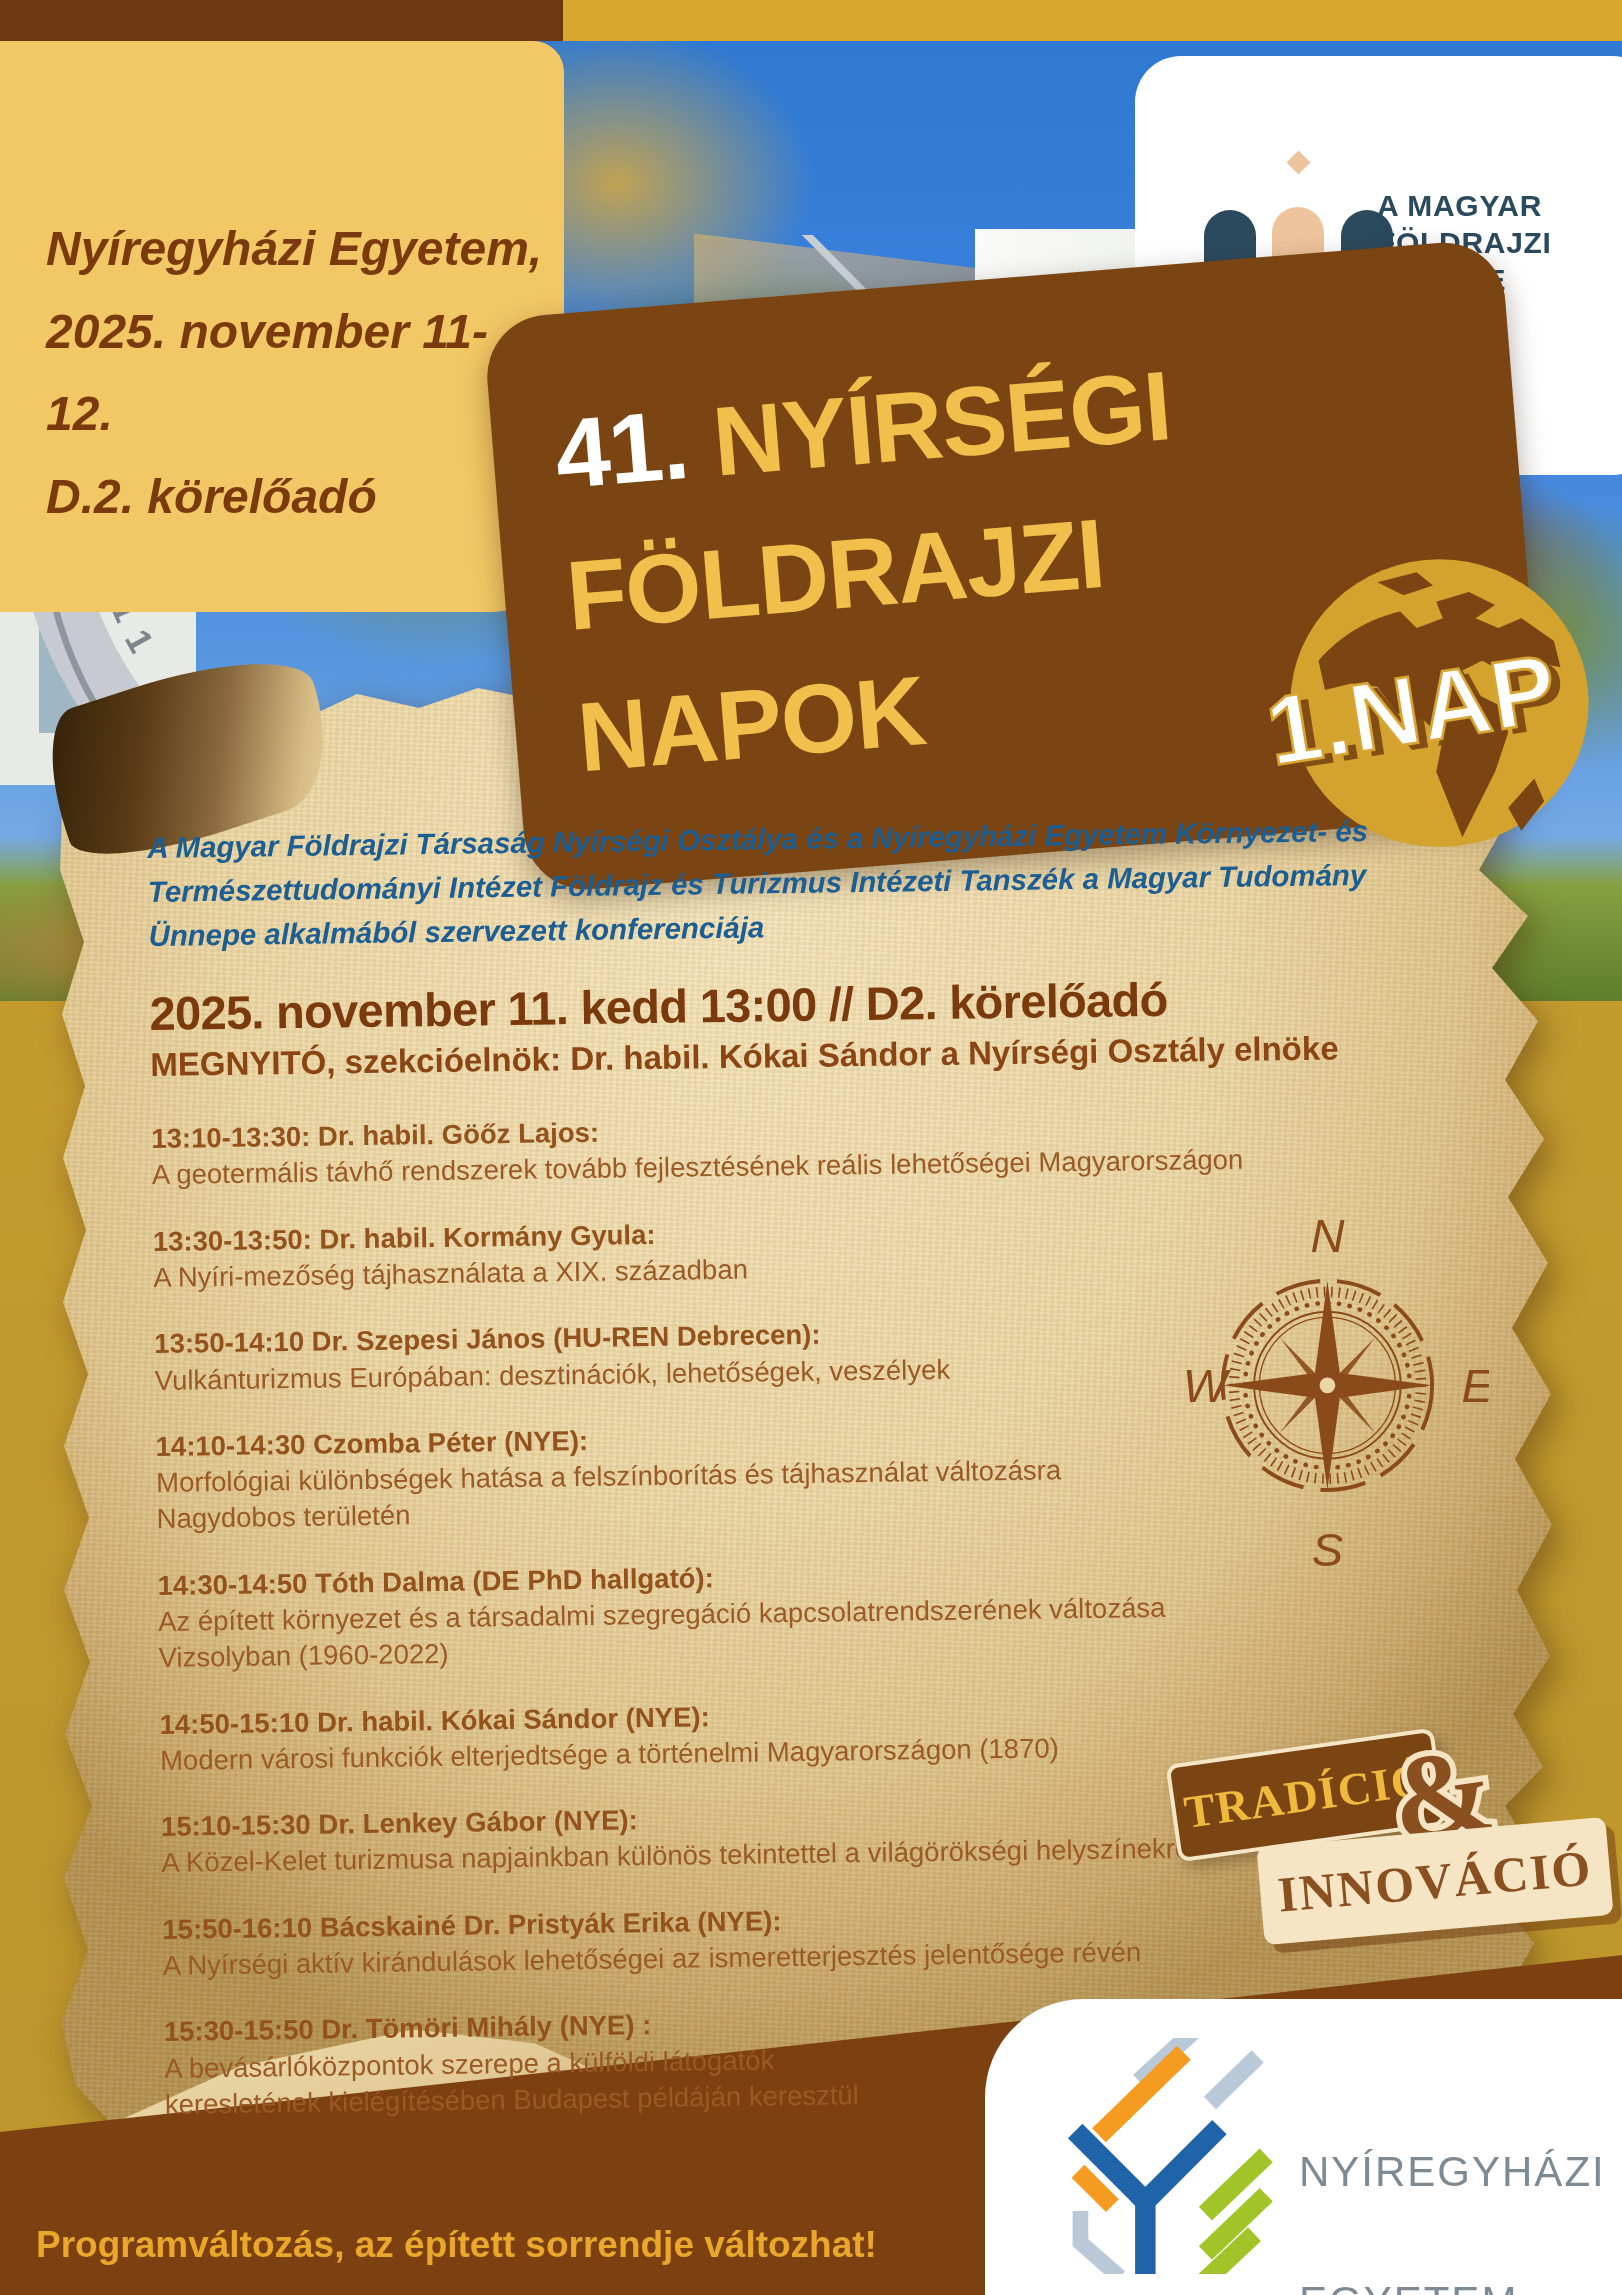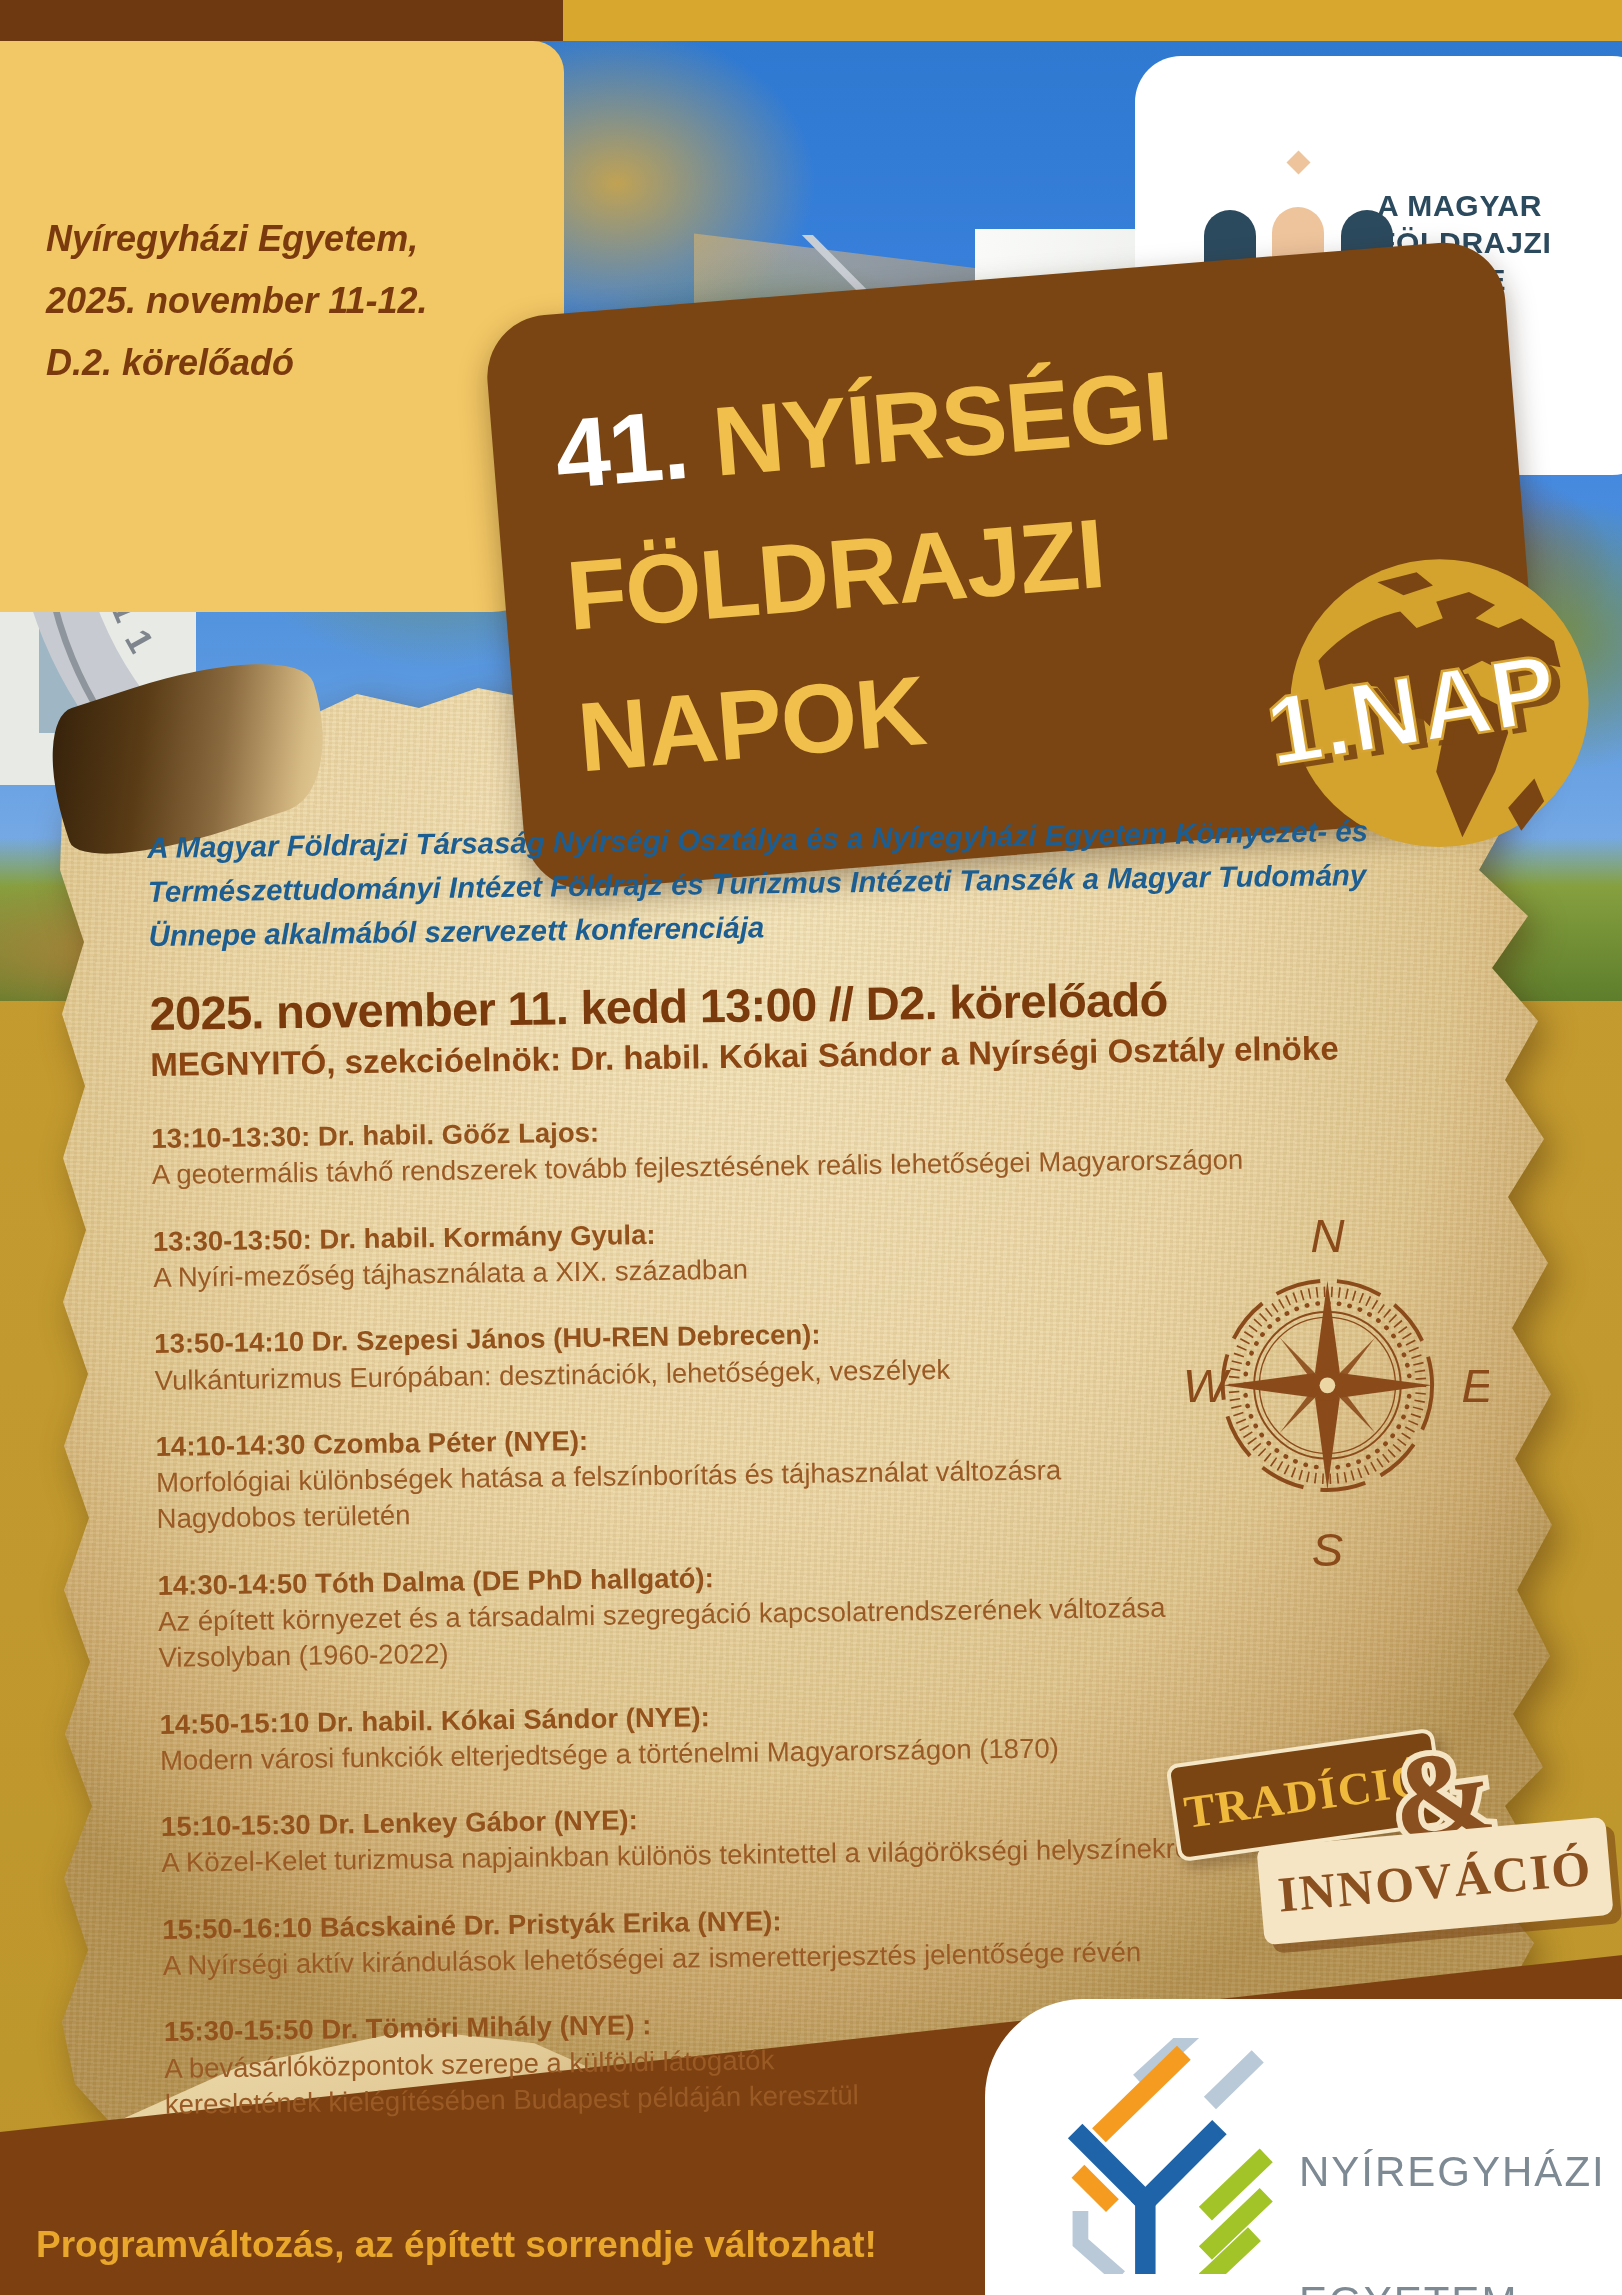--- a/index.html
+++ b/index.html
@@ -28,21 +28,21 @@
           transform:skewY(7deg);transform-origin:top right;}
   .b-right{left:281px;top:0;width:229px;height:510px;background:linear-gradient(100deg,#FAFBF9,#E9EBE7);}
   .b-win{width:38px;height:65px;background:linear-gradient(160deg,#2E5C93,#16304F);}
   .b-low{left:0;top:550px;width:196px;height:196px;background:#E8EAE6;}
   .b-low2{left:39px;top:589px;width:59px;height:105px;background:#9FB6C4;}
   
   .bar-brown{left:0;top:0;width:563px;height:41px;background:#6E3910;}
   .bar-gold{left:563px;top:0;width:1060px;height:41px;background:#D7A72E;}
   .venue-box{left:0;top:41px;width:564px;height:571px;background:#F2C765;
              border-radius:0 31px 72px 0;}
-  .venue-text{left:46px;top:167px;width:497px;font-size:36px;font-weight:700;font-style:italic;
+  .venue-text{left:46px;top:167px;width:497px;font-size:48px;font-weight:700;font-style:italic;
               color:#7A3A0E;line-height:1.72;white-space:pre-line;}
   .mtu-box{left:1135px;top:56px;width:523px;height:419px;background:#FFFFFF;border-radius:46px;}
   .mtu-arch{width:52px;height:149px;border-radius:26px 26px 0 0;}
   .mtu-slit{left:23.6px;top:49px;width:5.2px;height:100px;background:#FFFFFF;}
   .mtu-notch{left:23.6px;top:128px;width:22px;height:21px;background:#FFFFFF;
              clip-path:polygon(0 0,100% 100%,0 100%);}
   .mtu-diamond{width:17px;height:17px;transform:rotate(45deg);background:#EEC49C;}
   .mtu-text{left:242px;top:131px;font-size:30px;font-weight:700;color:#2C4A5E;
             letter-spacing:0.7px;line-height:1.24;white-space:pre-line;}
   

